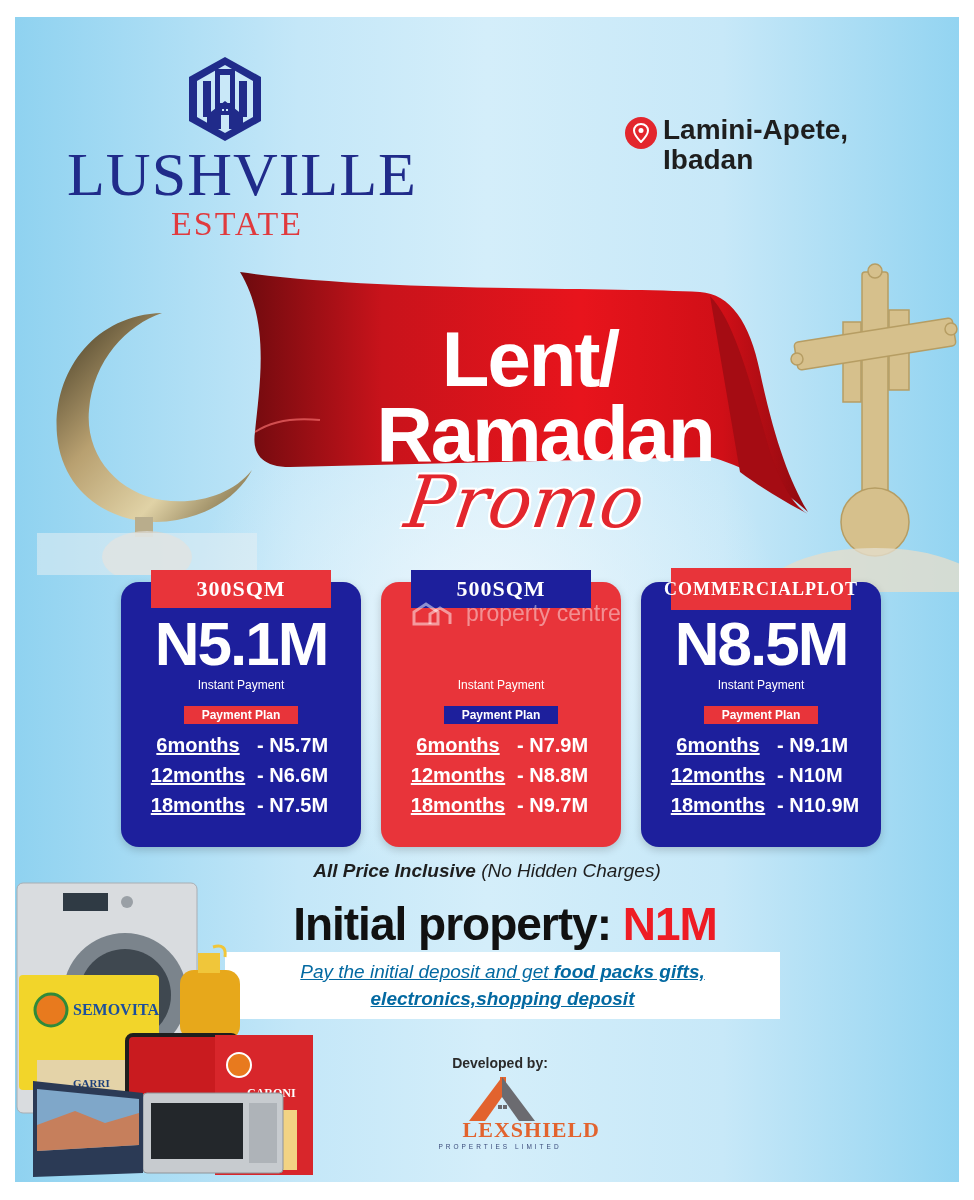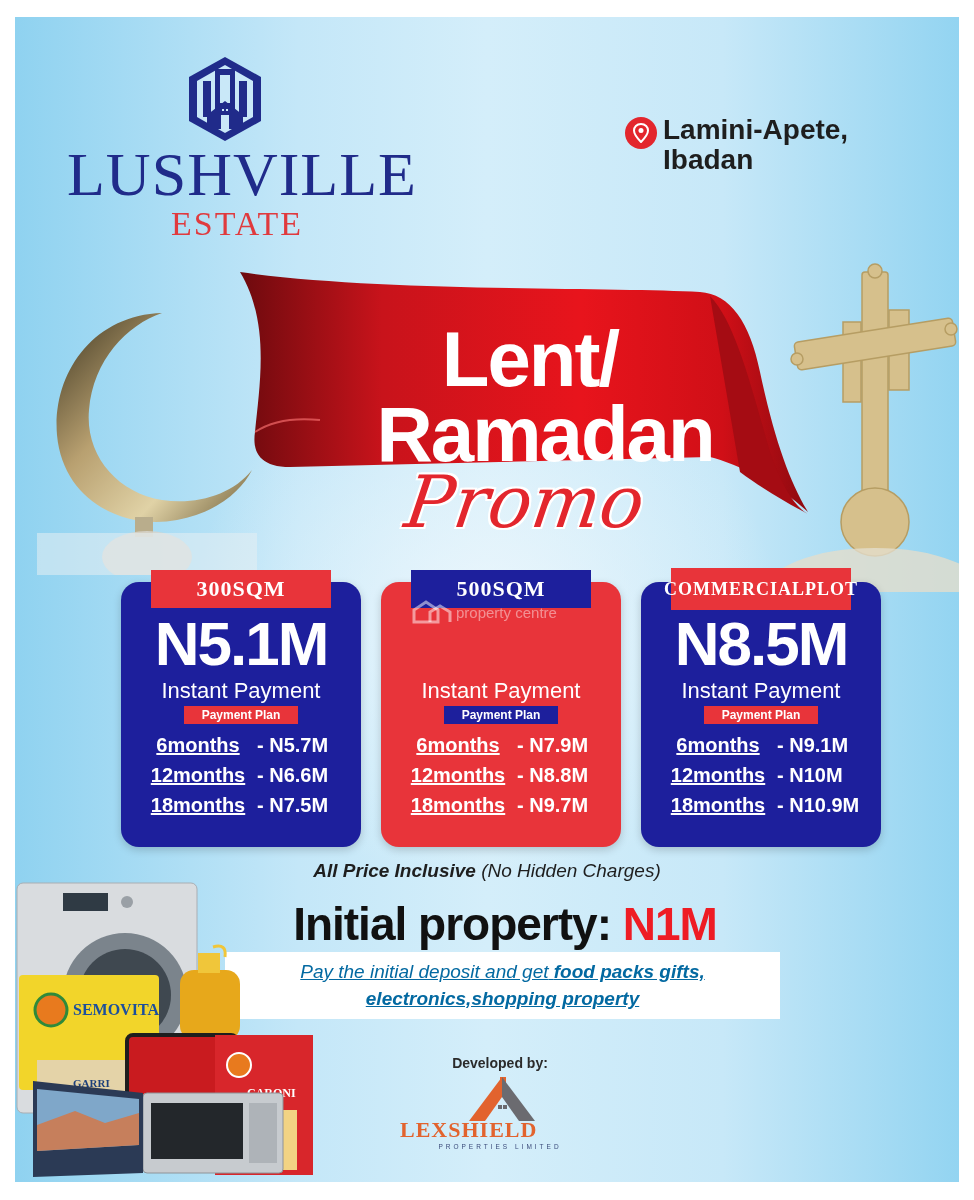--- a/index.html
+++ b/index.html
@@ -64,35 +64,35 @@
   .card.red { background: #e8343a; }
   .card .tag {
     position: absolute; left: 30px; top: -12px; width: 180px; height: 38px;
     font-family: "Liberation Serif", serif; font-weight: bold; font-size: 22px; letter-spacing: 1px;
     display: flex; align-items: center; justify-content: center; line-height: 18px;
   }
   .card.blue .tag { background: #e8343a; }
   .card.red .tag { background: #1d1f9c; }
   .card .tag.two { font-size: 18px; flex-direction: row; top: -14px; height: 42px; }
   .card .price { position: absolute; left: 0; top: 30px; width: 100%; font-weight: bold; font-size: 62px; letter-spacing: -2px; line-height: 64px; }
-  .card .instant { position: absolute; left: 0; top: 96px; width: 100%; font-size: 22px; }
+  .card .instant { position: absolute; left: 0; top: 96px; width: 100%; font-size: 12px; }
   .card .plan-badge {
     position: absolute; left: 63px; top: 124px; width: 114px; height: 18px;
     font-weight: bold; font-size: 12px; line-height: 18px;
   }
   .card.blue .plan-badge { background: #e8343a; }
   .card.red .plan-badge { background: #1d1f9c; }
   .card .rows { position: absolute; left: 18px; top: 148px; width: 220px; }
   .card .row { display: flex; font-weight: bold; font-size: 20px; line-height: 30px; }
   .card .row .term { width: 118px; text-align: center; text-decoration: underline; }
   .card .row .amt { text-align: left; }
 
   .watermark {
     position: absolute; left: 397px; top: 583px; color: rgba(255,255,255,0.45);
-    font-size: 15px; display: flex; align-items: center; gap: 4px;
+    font-size: 23px; display: flex; align-items: center; gap: 14px;
   }
 
   
   .inclusive { position: absolute; left: 0; top: 843px; width: 944px; text-align: center; font-size: 19px; color: #1e1e1e; font-style: italic; }
   .inclusive b { font-weight: bold; }
 
   .deposit { position: absolute; left: 250px; top: 880px; width: 480px; text-align: center; font-weight: bold; font-size: 46px; color: #111; letter-spacing: -1px; }
   .deposit .amt { color: #ee1c24; }
 
   .gift-box {
@@ -100,21 +100,21 @@
     text-align: center; font-size: 19px; color: #0369a1; font-style: italic; line-height: 27px; padding-top: 6px; text-decoration: underline;
   }
   .gift-box b { font-weight: bold; }
 
   
   .products { position: absolute; left: 0; top: 858px; width: 310px; height: 307px; }
 
   
   .dev-label { position: absolute; left: 405px; top: 1038px; width: 160px; text-align: center; font-weight: bold; font-size: 14px; color: #2a2a2a; }
   .dev-logo { position: absolute; left: 452px; top: 1058px; width: 70px; height: 48px; }
-  .dev-name { position: absolute; left: 385px; top: 1100px; width: 200px; text-align: left; font-family: "Liberation Serif", serif; font-weight: bold; font-size: 22px; color: #e2632e; letter-spacing: 1px; }
+  .dev-name { position: absolute; left: 385px; top: 1100px; width: 200px; text-align: right; font-family: "Liberation Serif", serif; font-weight: bold; font-size: 22px; color: #e2632e; letter-spacing: 1px; }
   .dev-sub { position: absolute; left: 385px; top: 1126px; width: 200px; text-align: center; font-size: 6.5px; color: #3a4a7a; letter-spacing: 3px; }
 </style>
 </head>
 <body>
 
 <div class="poster">
 
   <div class="logo">
     <svg class="logo-mark" viewBox="0 0 80 88">
       <polygon points="40,2 76,22 76,66 40,86 4,66 4,22" fill="#202b8a"></polygon>
@@ -268,21 +268,21 @@
   <div class="inclusive">
     <b>All Price Inclusive</b> <span>(No Hidden Charges)</span>
   </div>
 
   <div class="deposit">
     <span>Initial property:</span> <span class="amt">N1M</span>
   </div>
 
   <div class="gift-box">
     <span>Pay the initial deposit and get</span> <b>food packs gifts,</b><br>
-    <b>electronics,shopping property</b>
+    <b>electronics,shopping deposit</b>
   </div>
 
   <svg class="products" viewBox="0 0 310 307">
 
     <g>
       <rect x="2" y="8" width="180" height="230" rx="6" fill="#d9dcdf" stroke="#a9aeb3"></rect>
       <rect x="48" y="18" width="45" height="18" fill="#2f3a44"></rect>
       <circle cx="112" cy="27" r="6" fill="#9aa0a6"></circle>
       <circle cx="110" cy="120" r="62" fill="#7b848c"></circle>
       <circle cx="110" cy="120" r="46" fill="#3f4850"></circle>

